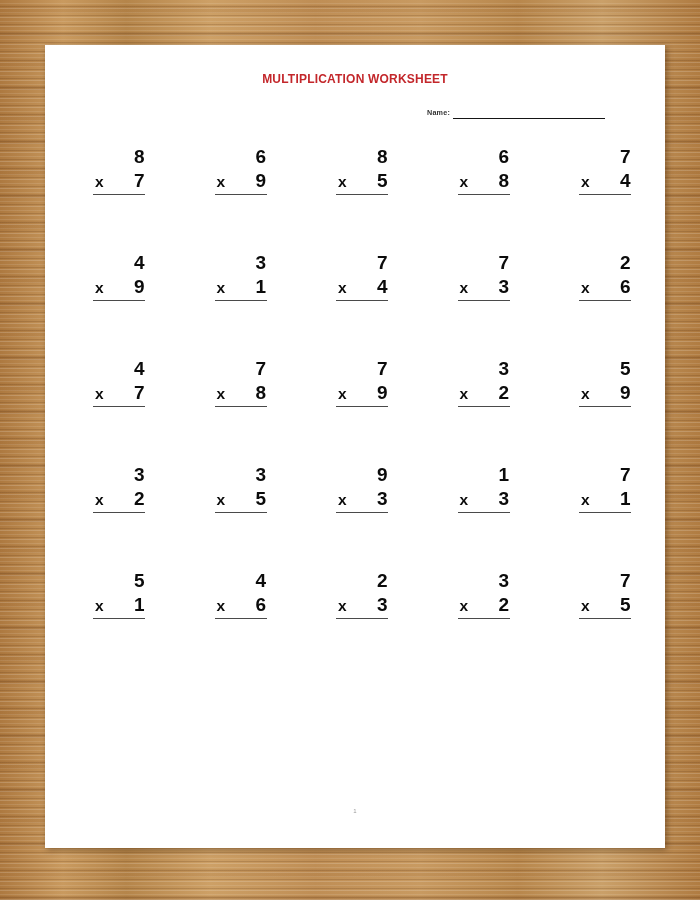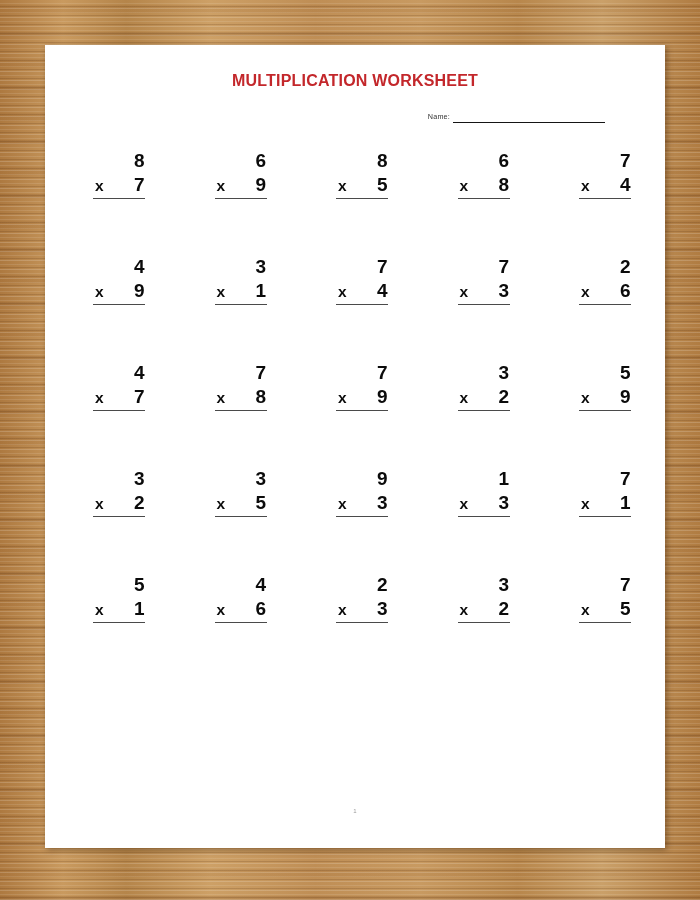--- a/index.html
+++ b/index.html
@@ -48,21 +48,21 @@
   #paper {
     position:absolute; left:45px; top:45px;
     width:620px; height:803px;
     background:#ffffff;
     box-shadow:2px 2px 6px rgba(60,30,5,0.45);
   }
 
   
   .title {
     text-align:center;
-    font-size:16px;
+    font-size:12px;
     font-weight:bold;
     letter-spacing:0.2px;
     color:#c3272b;
     margin-top:27px;
   }
   .subtitle {
     text-align:center;
     font-size:12.4px;
     font-weight:bold;
     color:#1b1b1b;
@@ -75,21 +75,21 @@
     padding-right:60px;
   }
   .meta-row {
     display:flex;
     justify-content:flex-end;
     align-items:flex-end;
     margin-bottom:11px;
   }
   .meta-label {
     font-size:7.2px;
-    font-weight:normal;
+    font-weight:bold;
     color:#333333;
     padding-bottom:2px;
     padding-right:3px;
     letter-spacing:0.2px;
   }
   .meta-line {
     width:152px;
     border-bottom:1.6px solid #151515;
     height:11px;
   }

